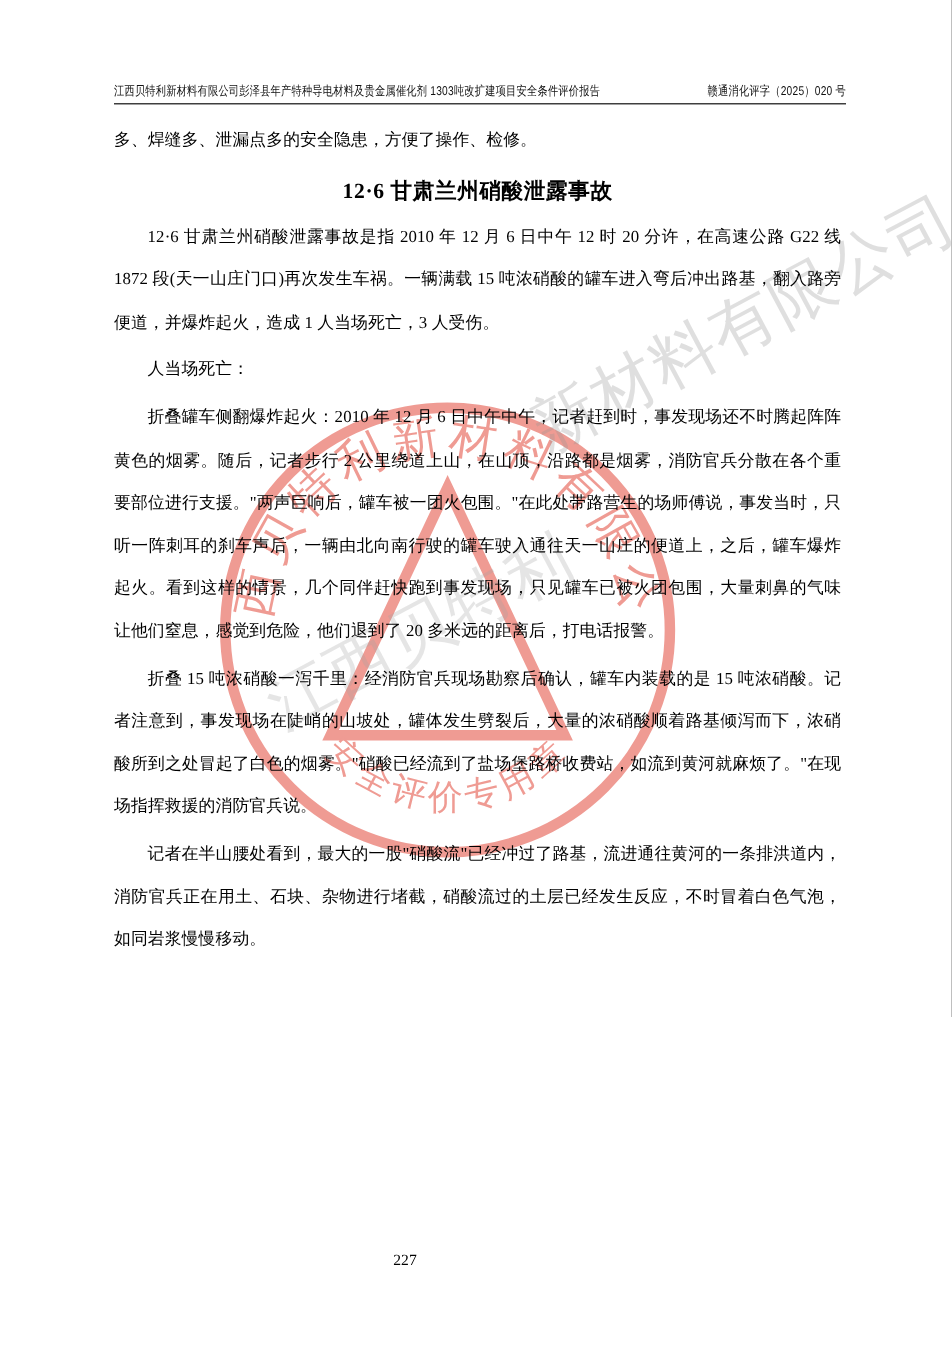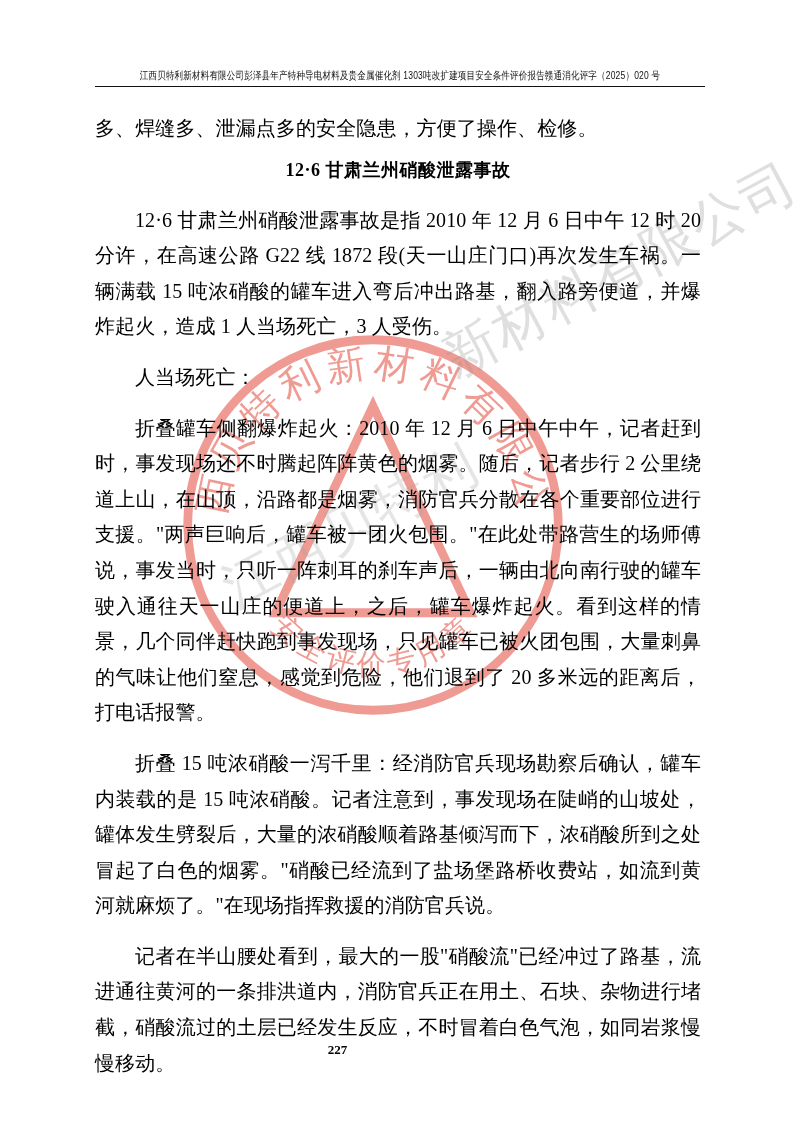--- a/index.html
+++ b/index.html
@@ -26,21 +26,21 @@
     height: 1122px;
   }
 
   
   .header {
     position: absolute;
     left: 95px;
     top: 72px;
     width: 610px;
     display: flex;
-    justify-content: center;
+    justify-content: space-between;
     align-items: flex-end;
     font-size: 8.5px;
     color: #111;
     letter-spacing: 0.2px;
     white-space: nowrap;
     font-family: "Liberation Sans", "DejaVu Sans", sans-serif;
   }
   .header-left { transform: scaleY(1.25); transform-origin: left bottom; }
   .header-right { transform: scaleY(1.25); transform-origin: right bottom; }
   .header-rule {
@@ -53,22 +53,22 @@
   }
 
   
   .content {
     position: absolute;
     left: 95px;
     top: 96px;
     width: 606px;
   }
   p.para {
-    margin: 15px 0 0 0;
-    font-size: 20px;
+    margin: 4px 0 0 0;
+    font-size: 14px;
     line-height: 35.6px;
     color: #000;
     text-align: justify;
     text-justify: inter-ideograph;
     letter-spacing: 0.1px;
   }
   p.indent { text-indent: 2em; }
   h2.section-title {
     margin: 6px 0 4px 0;
     font-size: 18px;
@@ -81,21 +81,20 @@
   
   .page-number {
     position: absolute;
     left: 0;
     top: 1042px;
     width: 675px;
     text-align: center;
     font-size: 13px;
     color: #000;
     font-family: "Liberation Serif", "DejaVu Serif", serif;
-    font-weight: bold;
   }
 
   
   .stamp {
     position: absolute;
     left: 178px;
     top: 330px;
     width: 390px;
     height: 390px;
     pointer-events: none;

